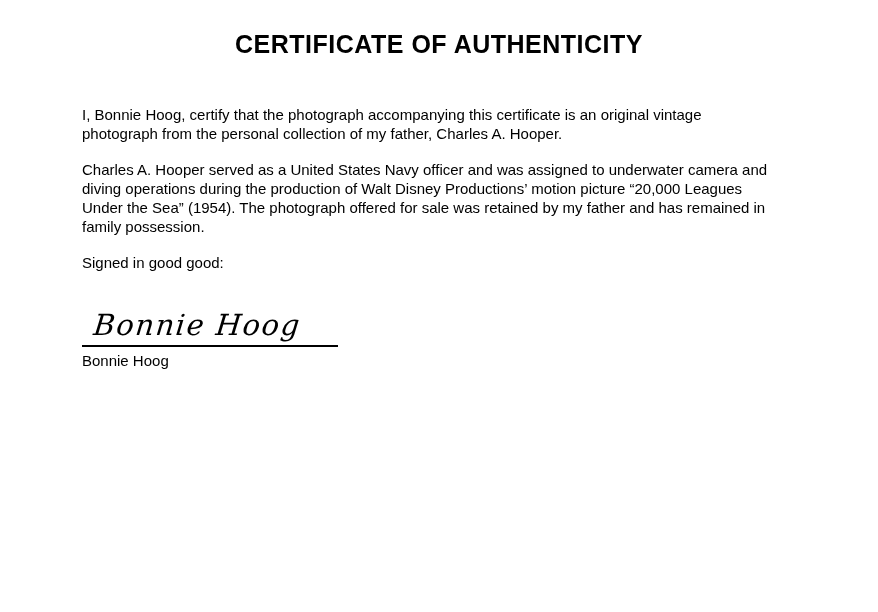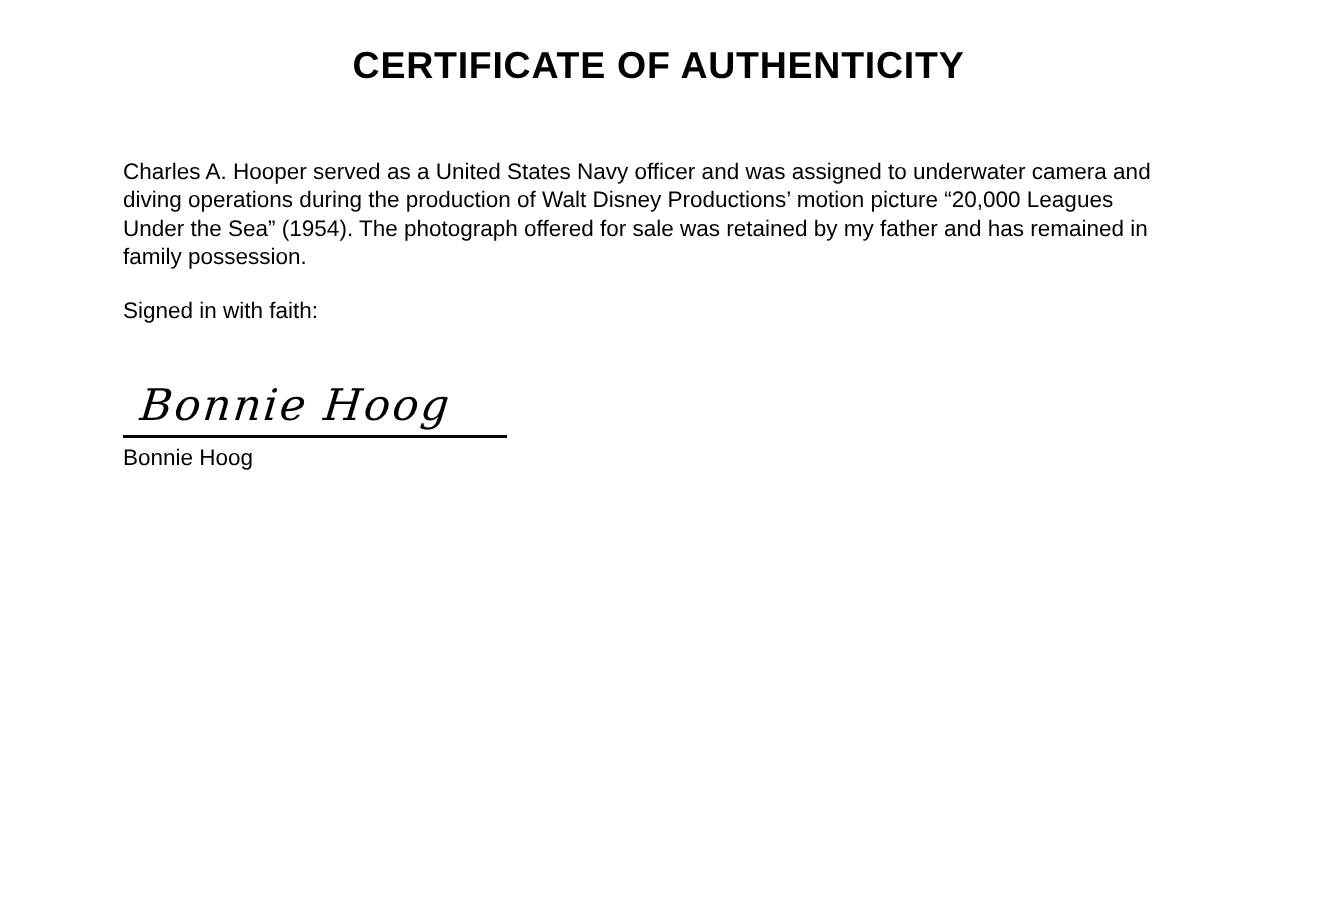--- a/index.html
+++ b/index.html
@@ -63,29 +63,31 @@
 </style>
 </head>
 <body>
 
 <div class="page">
 
   <div class="title">CERTIFICATE OF AUTHENTICITY</div>
 
   <div class="content">
 
+    <p class="para">I, Bonnie Hoog, certify that the photograph accompanying this certificate is an original vintage
+photograph from the personal collection of my father, Charles A. Hooper.</p>
 
     <p class="para">Charles A. Hooper served as a United States Navy officer and was assigned to underwater camera and
 diving operations during the production of Walt Disney Productions’ motion picture “20,000 Leagues
 Under the Sea” (1954). The photograph offered for sale was retained by my father and has remained in
 family possession.</p>
 
 
 
-    <p class="para closing">Signed in with faith:</p>
+    <p class="para closing">Signed in good good:</p>
 
     <div class="sig-script">Bonnie Hoog</div>
 
     <div class="sig-line"></div>
 
     <div class="sig-block">
       <div>Bonnie Hoog</div>
     </div>
 
   </div>

